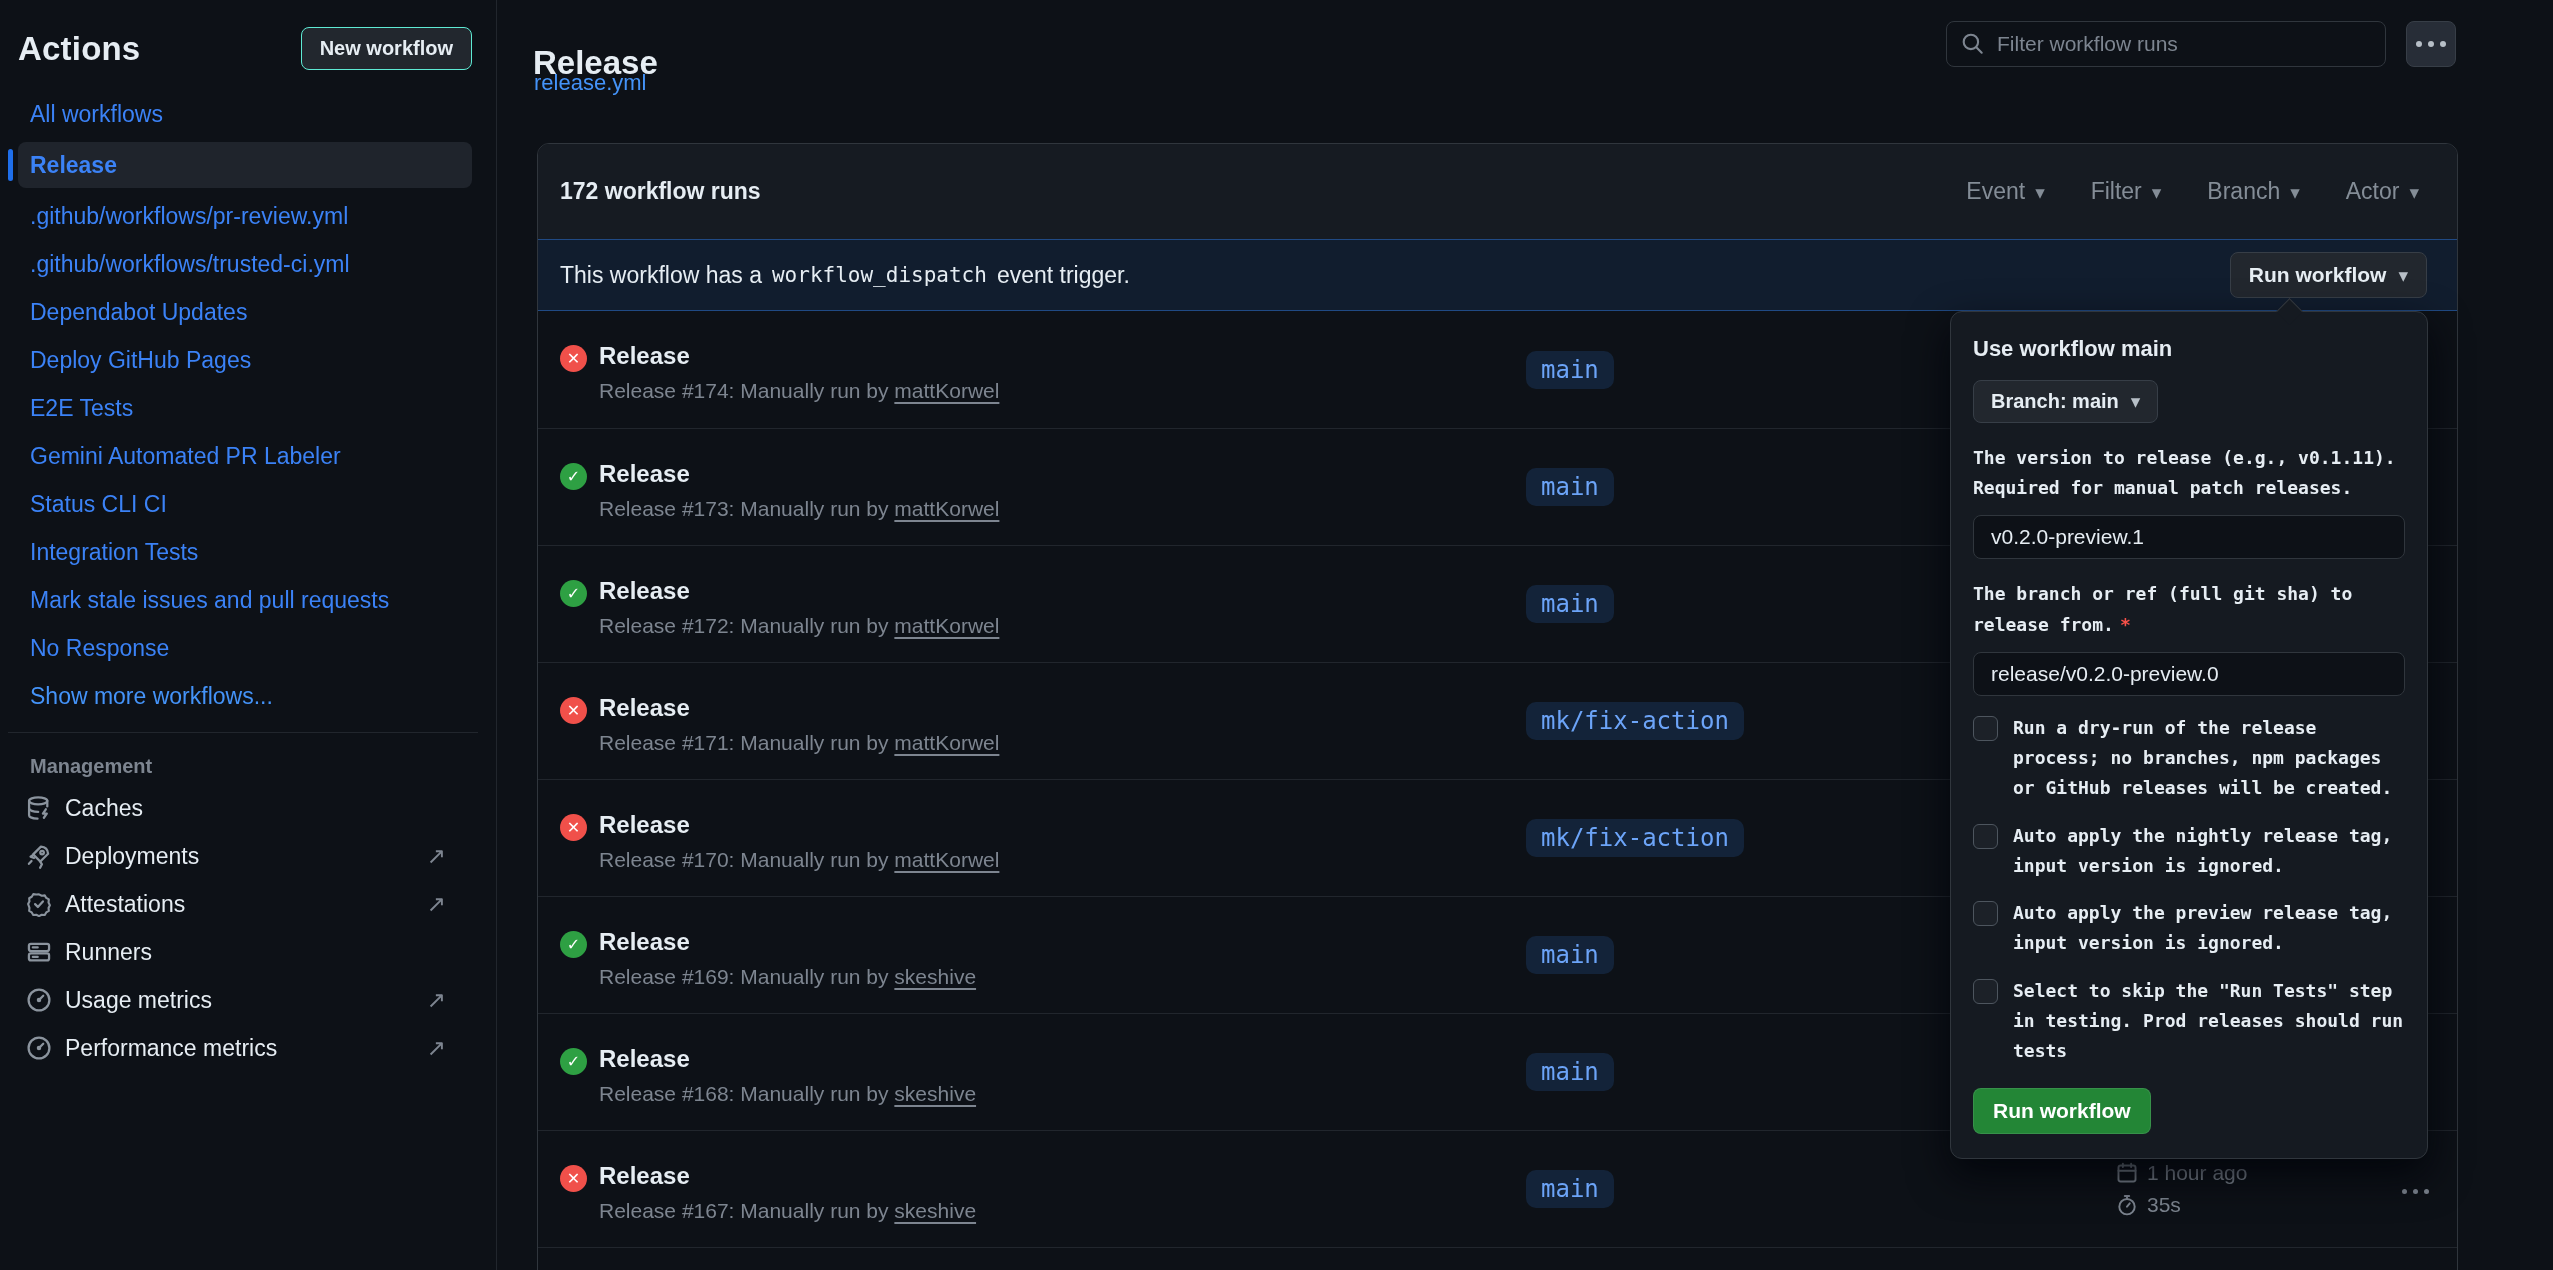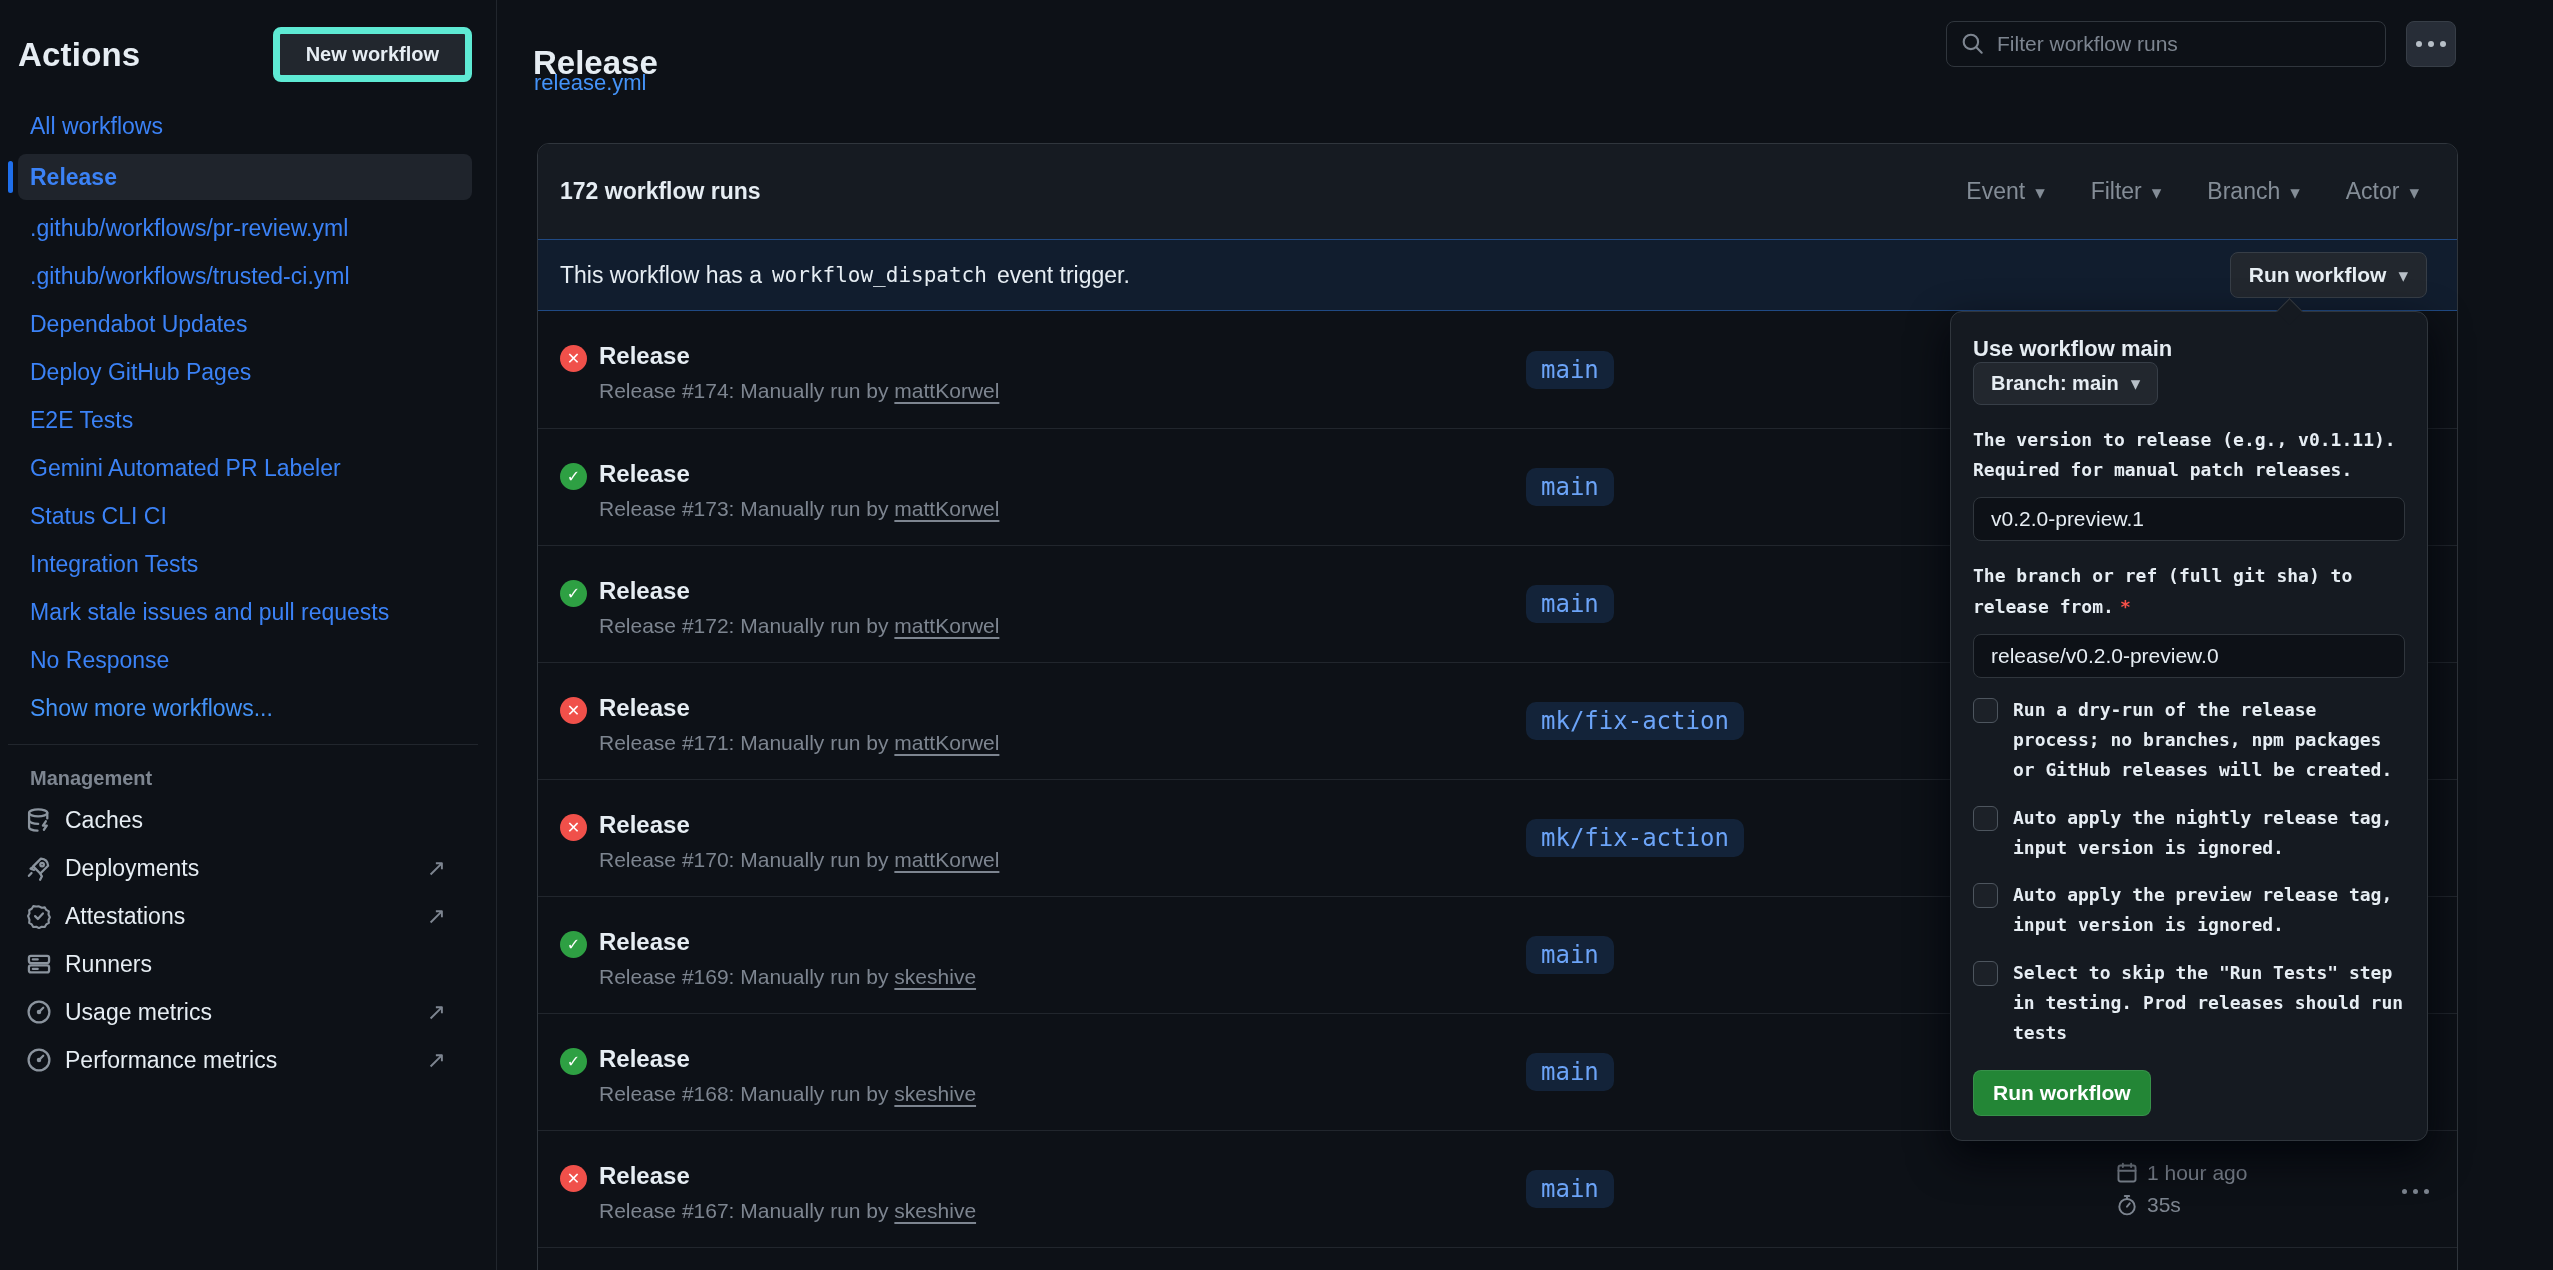--- a/index.html
+++ b/index.html
@@ -6,22 +6,22 @@
   body{width:2553px;height:1270px;overflow:hidden;position:relative;
        font-family:"Liberation Sans","DejaVu Sans",sans-serif;color:#e6edf3;
        -webkit-font-smoothing:antialiased;}
   .app{position:absolute;inset:0;}
 
   
   .sidebar{position:absolute;left:0;top:0;bottom:0;width:497px;box-sizing:border-box;
            border-right:1px solid #21262d;padding:27px 24px 0 18px;background:#0d1117;}
   .sidebar-head{display:flex;align-items:center;justify-content:space-between;}
   .sidebar-title{font-size:33px;font-weight:700;letter-spacing:.2px;}
-  .btn-secondary{background:#22272e;border:7px solid #5eead4;border-radius:8px;color:#e6edf3;
-                 font-size:20px;font-weight:600;padding:9px 26px;cursor:pointer;
+  .btn-secondary{background:#22272e;border:1px solid #5eead4;border-radius:8px;color:#e6edf3;
+                 font-size:20px;font-weight:600;padding:9px 18px;cursor:pointer;
                  font-family:inherit;}
   .side-nav{margin-top:20px;}
   .side-item{position:relative;display:flex;align-items:center;height:48px;padding:0 12px;
              font-size:23px;color:#3b82f6;border-radius:8px;cursor:pointer;box-sizing:border-box;}
   .side-item[data-selected="true"]{background:#1f242c;height:46px;margin:4px 0;font-weight:600;}
   .side-item[data-selected="true"]::before{content:"";position:absolute;left:-10px;top:7px;bottom:7px;
              width:5px;border-radius:3px;background:#1f6feb;}
   .side-divider{border:none;border-top:1px solid #21262d;margin:12px -6px 12px -10px;}
   .show-more{color:#4493f8;}
   .mgmt-label{margin:22px 0 6px 12px;font-size:20px;font-weight:600;color:#7d8590;}
@@ -98,21 +98,21 @@
   .run-row[data-has-meta="true"] .row-kebab{visibility:visible;}
   .list-tail{border-top:1px solid #21262d;height:10px;}
 
   
   .run-panel{position:absolute;left:1453px;top:311px;width:478px;box-sizing:border-box;z-index:20;
              background:#151a21;border:1px solid #30363d;border-radius:12px;
              box-shadow:0 16px 40px rgba(1,4,9,0.85);padding:24px 22px 24px;}
   .panel-caret{position:absolute;top:-10px;right:128px;width:18px;height:18px;background:#151a21;
                border-left:1px solid #30363d;border-top:1px solid #30363d;transform:rotate(45deg);}
   .panel-heading{font-size:22px;font-weight:700;}
-  .branch-btn{display:inline-flex;align-items:flex-end;gap:12px;background:#22272e;
+  .branch-btn{margin-top:18px;display:inline-flex;align-items:flex-end;gap:12px;background:#22272e;
               border:1px solid #373e47;border-radius:8px;color:#e6edf3;font-size:20px;font-weight:600;
               padding:9px 17px;cursor:pointer;font-family:inherit;}
   .branch-btn .caret{color:#b7bfc7;}
   .field-label{margin-top:20px;font-family:"DejaVu Sans Mono","Liberation Mono",monospace;
                font-size:18px;font-weight:700;line-height:1.68;white-space:pre-line;color:#e6edf3;}
   .req-star{color:#f85149;margin-left:6px;}
   .panel-input{margin-top:12px;width:100%;box-sizing:border-box;height:44px;background:#0d1117;
                border:1px solid #30363d;border-radius:8px;color:#e6edf3;font-size:21px;
                font-family:inherit;padding:0 17px;outline:none;}
   .cb-group{margin-top:17px;display:flex;align-items:flex-start;gap:15px;}

